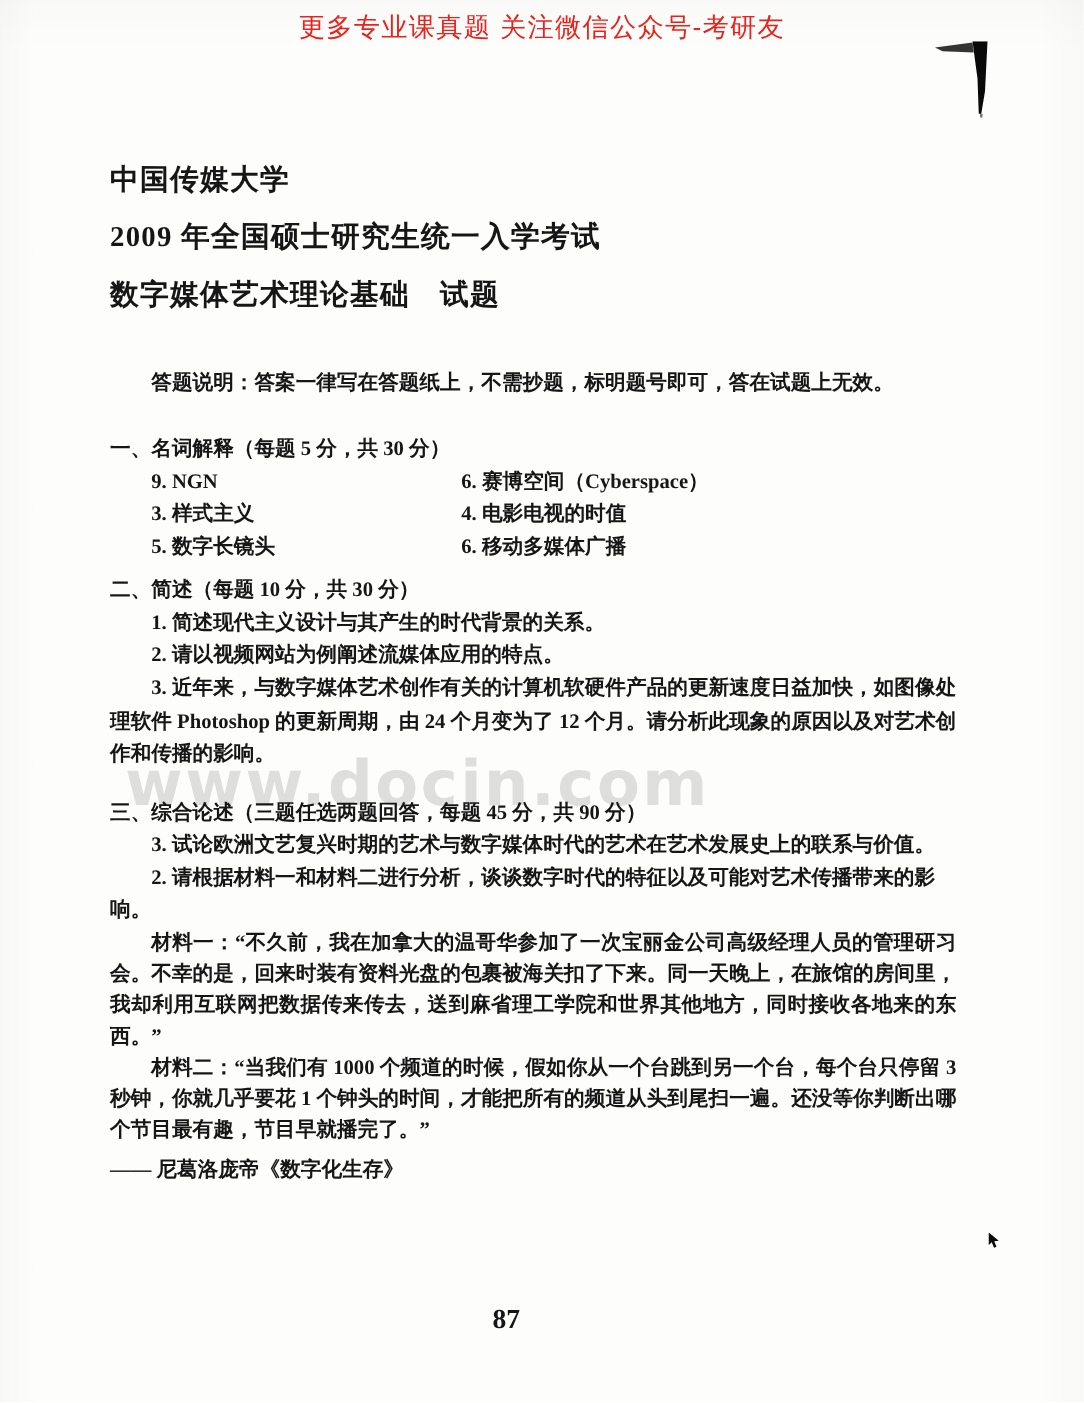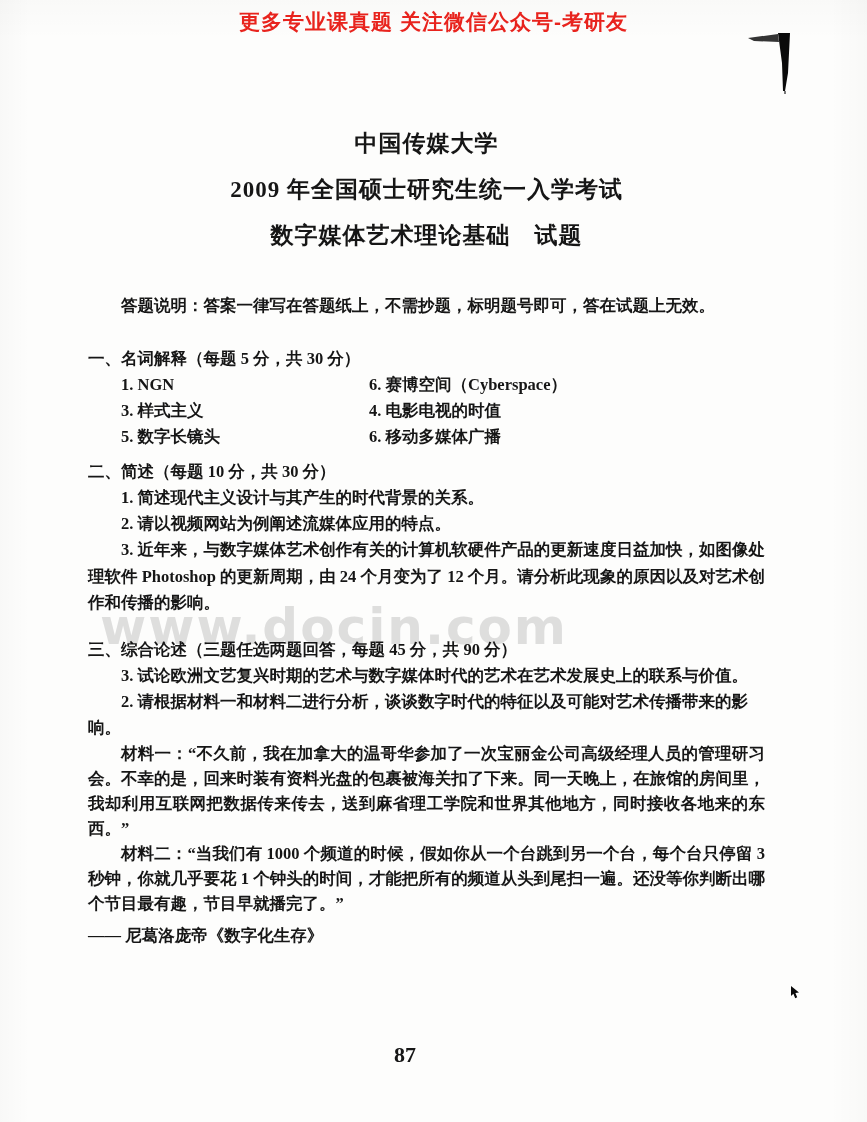--- a/index.html
+++ b/index.html
@@ -19,21 +19,21 @@
     font-family: "Liberation Serif", "DejaVu Serif", serif;
     color: #161616;
   }
   .promo-banner {
     position: absolute;
     top: 8px;
     left: 0;
     width: 100%;
     text-align: center;
     font-family: "Liberation Sans", "DejaVu Sans", sans-serif;
-    font-weight: bold;
+    font-weight: normal;
     font-size: 21px;
     letter-spacing: 1px;
     color: #e8231d;
     z-index: 3;
   }
   .watermark {
     position: absolute;
     top: 598px;
     left: 100px;
     width: 660px;
@@ -48,21 +48,21 @@
   }
   .content {
     position: relative;
     z-index: 2;
   }
   .titles {
     position: absolute;
     top: 130px;
     left: 88px;
     width: 677px;
-    text-align: center;
+    text-align: left;
   }
   .title-line {
     font-size: 23px;
     font-weight: bold;
     line-height: 28px;
     margin-bottom: 18px;
     letter-spacing: 1px;
   }
   .instructions {
     position: absolute;
@@ -151,21 +151,21 @@
       <div class="title-line">2009 年全国硕士研究生统一入学考试</div>
       <div class="title-line">数字媒体艺术理论基础　试题</div>
     </div>
 
     <div class="instructions">答题说明：答案一律写在答题纸上，不需抄题，标明题号即可，答在试题上无效。</div>
 
     <div class="section section-1">
       <div class="section-title">一、名词解释（每题 5 分，共 30 分）</div>
       <div class="terms-grid">
         <div class="terms-row">
-          <div class="term-cell-left">1. NGN</div>
+          <div class="term-cell-left">9. NGN</div>
           <div class="term-cell-right">6. 赛博空间（Cyberspace）</div>
         </div>
         <div class="terms-row">
           <div class="term-cell-left">3. 样式主义</div>
           <div class="term-cell-right">4. 电影电视的时值</div>
         </div>
         <div class="terms-row">
           <div class="term-cell-left">5. 数字长镜头</div>
           <div class="term-cell-right">6. 移动多媒体广播</div>
         </div>

